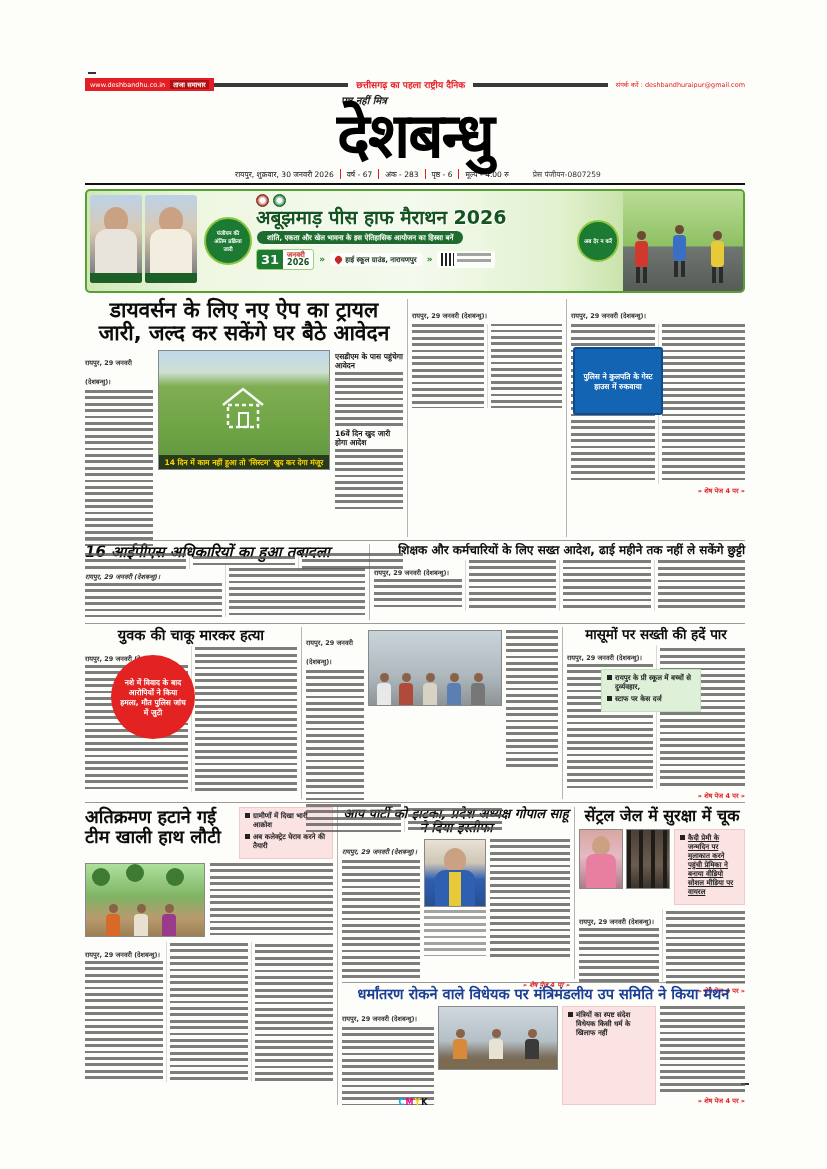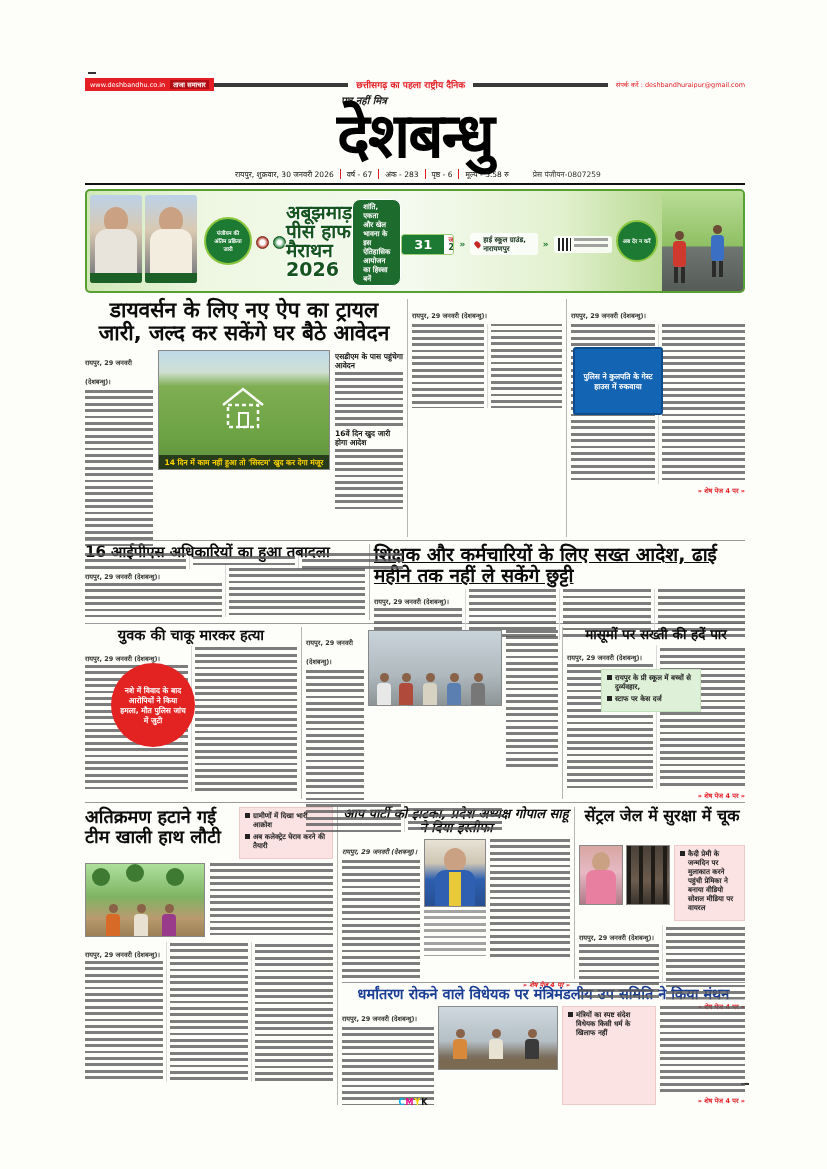--- a/index.html
+++ b/index.html
@@ -24,29 +24,29 @@
   .dl-reg{margin-left:18px;color:#333;}
   
   .banner{position:relative;height:100px;margin:4px 0 3px;border:2px solid #58a032;border-radius:5px;background:linear-gradient(90deg,#cfe8b6 0%,#eef7e2 18%,#f4faee 50%,#e2f1cf 72%,#9cc96a 100%);overflow:hidden;display:flex;}
   .pols{display:flex;gap:3px;padding:4px 3px;}
   .pol{width:52px;height:88px;border-radius:3px;position:relative;background:linear-gradient(180deg,#bcd2e8 0%,#d9c9b2 40%,#6b6f77 100%);overflow:hidden;}
   .pol .cap{position:absolute;bottom:0;left:0;right:0;height:10px;background:#1c5f27;}
   .pol .head{position:absolute;top:12px;left:14px;width:24px;height:26px;border-radius:50% 50% 45% 45%;background:#caa183;}
   .pol .body{position:absolute;top:34px;left:5px;width:42px;height:46px;border-radius:12px 12px 0 0;background:#e8e4dc;}
   .pol.cm .body{background:#f3ede0;}
   .badge-circle{align-self:center;width:48px;height:48px;border-radius:50%;background:#1d7a33;border:2px solid #8cc63f;color:#fff;font-size:5.5px;font-weight:bold;display:flex;align-items:center;justify-content:center;text-align:center;padding:4px;box-sizing:border-box;flex:0 0 auto;margin:0 4px;}
-  .banner-mid{flex:1;display:flex;flex-direction:row;align-items:center;padding-top:3px;}
+  .banner-mid{flex:1;display:flex;flex-direction:column;align-items:flex-start;padding-top:3px;}
   .b-logos{display:flex;gap:4px;height:13px;align-items:center;}
   .b-logo{width:11px;height:11px;border-radius:50%;background:radial-gradient(circle,#fff 30%,#b43c2e 70%);border:1px solid #7a2b20;}
   .b-logo.two{background:radial-gradient(circle,#fff 25%,#1d7a33 75%);border-color:#14541f;}
   .b-title{font-size:19px;font-weight:900;color:#15541f;text-shadow:1px 1px 0 #fff,-1px -1px 0 #fff;line-height:1;margin:1px 0 3px;}
   .b-sub{background:#1d6b2d;color:#fff;font-size:7px;font-weight:bold;border-radius:8px;padding:2px 10px;border:1px solid #fff;}
   .b-inforow{display:flex;align-items:center;gap:5px;margin-top:4px;}
   .b-date{display:flex;background:#fff;border-radius:3px;overflow:hidden;border:1px solid #9fcf77;}
-  .b-day{background:#1d7a33;color:#fff;font-size:13px;font-weight:900;padding:2px 12px;}
+  .b-day{background:#1d7a33;color:#fff;font-size:13px;font-weight:900;padding:2px 4px;}
   .b-md{display:flex;flex-direction:column;justify-content:center;padding:0 4px;line-height:1;}
   .b-month{color:#c62828;font-size:7px;font-weight:bold;}
   .b-year{color:#15541f;font-size:8px;font-weight:bold;}
   .b-arrow{color:#1d7a33;font-size:9px;font-weight:bold;}
   .b-venue{display:flex;align-items:center;gap:3px;background:#ffffffcc;border-radius:3px;padding:2px 5px;font-size:7px;font-weight:bold;color:#15301a;}
   .pin{width:7px;height:7px;border-radius:50% 50% 50% 0;background:#c62828;transform:rotate(-45deg);display:inline-block;}
   .qr-wrap{display:flex;align-items:center;gap:3px;background:#ffffffcc;border-radius:3px;padding:2px 4px;}
   .qr{width:13px;height:13px;background:
       repeating-linear-gradient(90deg,#222 0 2px,#fff 2px 4px),
       repeating-linear-gradient(0deg,#222 0 2px,#ffffff88 2px 4px);}
@@ -125,21 +125,21 @@
       <div class="mast-in">
         <div class="tagline">पत्र नहीं मित्र</div>
         <div class="title">देशबन्धु</div>
       </div>
     </div>
     <div class="dateline-row">
       <span class="dl-item">रायपुर, शुक्रवार, 30 जनवरी 2026</span>
       <span class="dl-item">वर्ष - 67</span>
       <span class="dl-item">अंक - 283</span>
       <span class="dl-item">पृष्ठ - 6</span>
-      <span class="dl-item">मूल्य - 5.58 रु</span>
+      <span class="dl-item">मूल्य - 4.00 रु</span>
       <span class="dl-reg">प्रेस पंजीयन-0807259</span>
     </div>
 
     <div class="banner">
       <div class="pols">
         <div class="pol">
             <div class="head"></div>
             <div class="body"></div>
             <div class="cap"></div>
           </div>
@@ -243,46 +243,46 @@
           <div class="cols2" style="margin-top:2px;">
               <div class="sim" style="height:320px;"></div>
             </div>
         </div>
         <div class="bluebox" style="position:absolute;left:2px;top:48px;width:78px;height:52px;">पुलिस ने कुलपति के गेस्ट हाउस में रुकवाया</div>
         <div class="continued">» शेष पेज 4 पर »</div>
       </div>
     </div>
 
     <div class="row rule-h" style="height:76px;padding:3px 0;">
-      <div style="width:280px;">
+      <div style="width:280px;font-style:italic;">
         <div class="hl" style="font-size:15px;text-align:left;">16 आईपीएस अधिकारियों का हुआ तबादला</div>
         <div class="cols2" style="margin-top:3px;">
           <div><span class="dateline">रायपुर, 29 जनवरी (देशबन्धु)।</span>
           <div class="sim" style="height:88px;"></div></div>
         </div>
       </div>
       <div class="col-div"></div>
       <div style="flex:1;">
-        <div class="hl" style="font-size:19px;text-align:left;text-decoration:underline;">शिक्षक और कर्मचारियों के लिए सख्त आदेश, ढाई महीने तक नहीं ले सकेंगे छुट्टी</div>
+        <div class="hl" style="font-size:12px;text-align:right;">शिक्षक और कर्मचारियों के लिए सख्त आदेश, ढाई महीने तक नहीं ले सकेंगे छुट्टी</div>
         <div class="cols4" style="margin-top:3px;">
           <div><span class="dateline">रायपुर, 29 जनवरी (देशबन्धु)।</span>
           <div class="sim" style="height:185px;"></div></div>
         </div>
       </div>
     </div>
 
     <div class="row rule-h" style="height:172px;padding:3px 0;">
 
       <div style="width:212px;position:relative;">
         <div class="hl" style="font-size:14.5px;">युवक की चाकू मारकर हत्या</div>
         <div class="cols2" style="margin-top:3px;">
           <div><span class="dateline">रायपुर, 29 जनवरी (देशबन्धु)।</span>
           <div class="sim" style="height:272px;"></div></div>
         </div>
-        <div class="redcircle" style="left:26px;top:36px;">नशे में विवाद के बाद आरोपियों ने किया हमला, मौत पुलिस जांच में जुटी</div>
+        <div class="redcircle" style="left:26px;top:28px;">नशे में विवाद के बाद आरोपियों ने किया हमला, मौत पुलिस जांच में जुटी</div>
       </div>
       <div class="col-div"></div>
 
       <div style="width:252px;">
         <div class="row" style="margin-top:3px;">
           <div style="width:58px;">
             <span class="dateline">रायपुर, 29 जनवरी (देशबन्धु)।</span>
             <div class="sim" style="height:130px;margin-top:2px;"></div>
           </div>
           <div class="photo ph-people" style="width:132px;height:74px;margin:0 4px;">
@@ -403,21 +403,21 @@
               <div style="flex:1;">
                 <div class="sim" style="height:118px;"></div>
               </div>
             </div>
             <div class="continued">» शेष पेज 4 पर »</div>
           </div>
           <div class="col-div"></div>
 
           <div style="flex:1;">
             <div class="hl" style="font-size:16px;">सेंट्रल जेल में सुरक्षा में चूक</div>
-            <div class="row" style="margin-top:20px;">
+            <div class="row" style="margin-top:4px;text-decoration:underline;">
               <div class="photo ph-pink" style="width:42px;height:58px;">
                 <div style="position:absolute;top:6px;left:12px;width:18px;height:20px;border-radius:50%;background:#caa183;"></div>
                 <div style="position:absolute;top:24px;left:6px;width:30px;height:34px;border-radius:8px 8px 0 0;background:#e87fa0;"></div>
               </div>
               <div class="photo ph-jail" style="width:42px;height:58px;margin-left:3px;">
                 <div class="bars"></div>
               </div>
               <div class="pinkbox" style="flex:1;margin-left:4px;">
                 <div class="bullet">
                     <span class="sq"></span>

